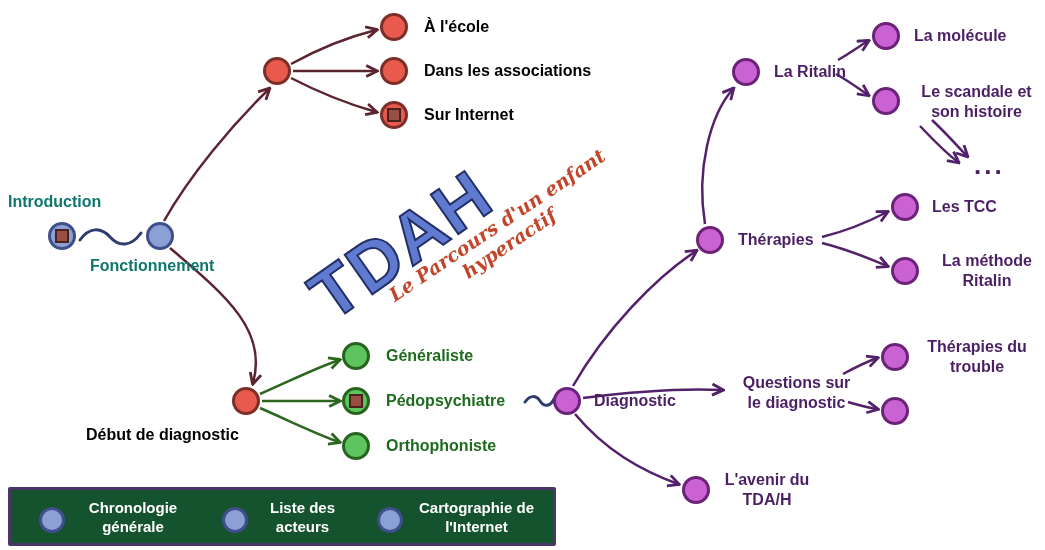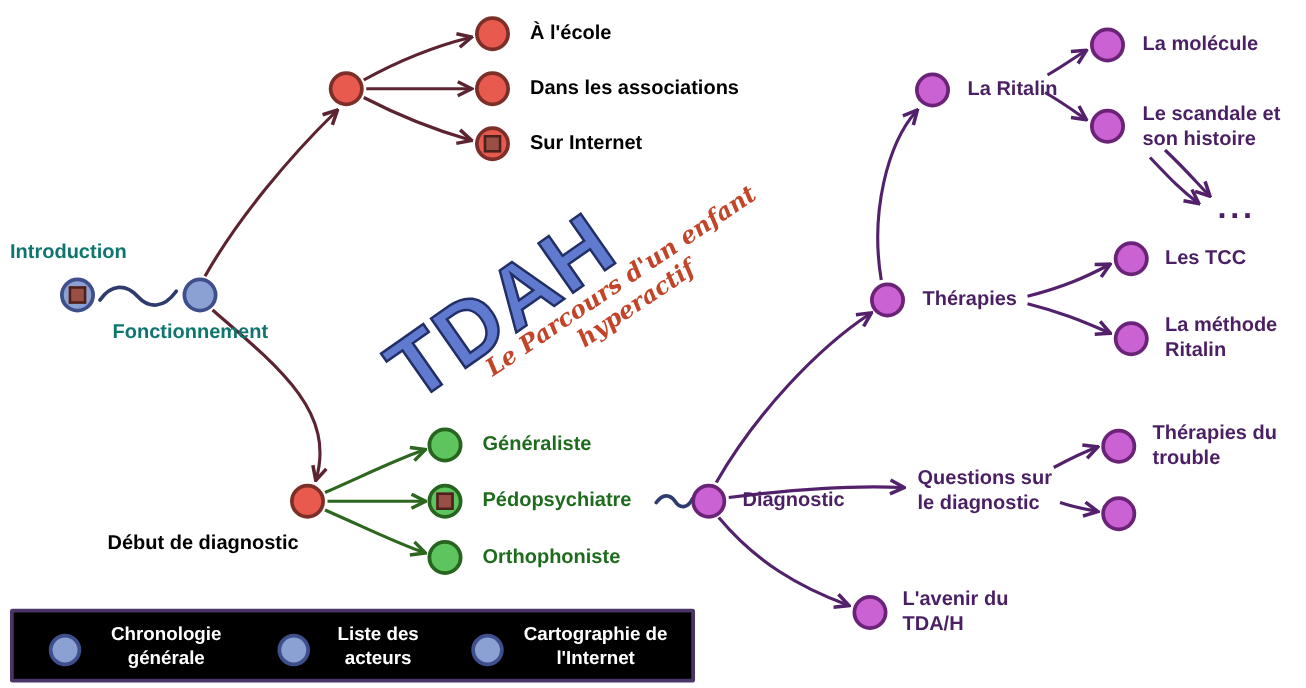--- a/index.html
+++ b/index.html
@@ -13,36 +13,36 @@
   .node.blue{background:#8ba0d3;border-color:#3e4f8c;}
   .node.green{background:#5ec45e;border-color:#27641f;}
   .node.purple{background:#cb62d4;border-color:#6b2378;}
   .square{position:absolute;left:50%;top:50%;transform:translate(-50%,-50%);
     width:10px;height:10px;background:#9a4f45;border:2px solid #4a211c;}
   .lbl{position:absolute;font-weight:bold;font-size:16px;line-height:20px;white-space:nowrap;}
   .lbl.wrap{white-space:normal;}
   .maroon{color:#000000;}
   .slate{color:#0f766e;}
   .greenlbl{color:#1e6b1e;}
-  .purplelbl{color:#4b1f63;}
+  .purplelbl{color:#4b1f63;text-align:center;}
   .ellipsis{font-size:26px;letter-spacing:3px;line-height:26px;}
   .tdah{
     position:absolute;left:286px;top:200px;width:230px;height:90px;line-height:90px;
     transform:rotate(-35deg);text-align:center;
     font-size:70px;font-weight:bold;letter-spacing:2px;color:#5f7ace;
     -webkit-text-stroke:2px #222f66;
   }
   .subtitle{
     position:absolute;left:338px;top:212px;width:330px;transform:rotate(-34deg);
     font-family:"DejaVu Serif",serif;font-style:italic;font-weight:bold;
     font-size:19px;color:#c2452a;text-align:center;
   }
   .legend{
     position:absolute;left:8px;top:487px;width:548px;height:59px;
-    background:#000000;border:3px solid #4a3566;border-radius:2px;box-sizing:border-box;
+    background:#14532d;border:3px solid #4a3566;border-radius:2px;box-sizing:border-box;
   }
   .legend .node{width:20px;height:20px;}
   .legend-lbl{position:absolute;color:#ffffff;font-weight:bold;font-size:15px;
     line-height:19px;text-align:center;}
 </style>
 </head>
 <body>
 
 <div id="stage">
 

